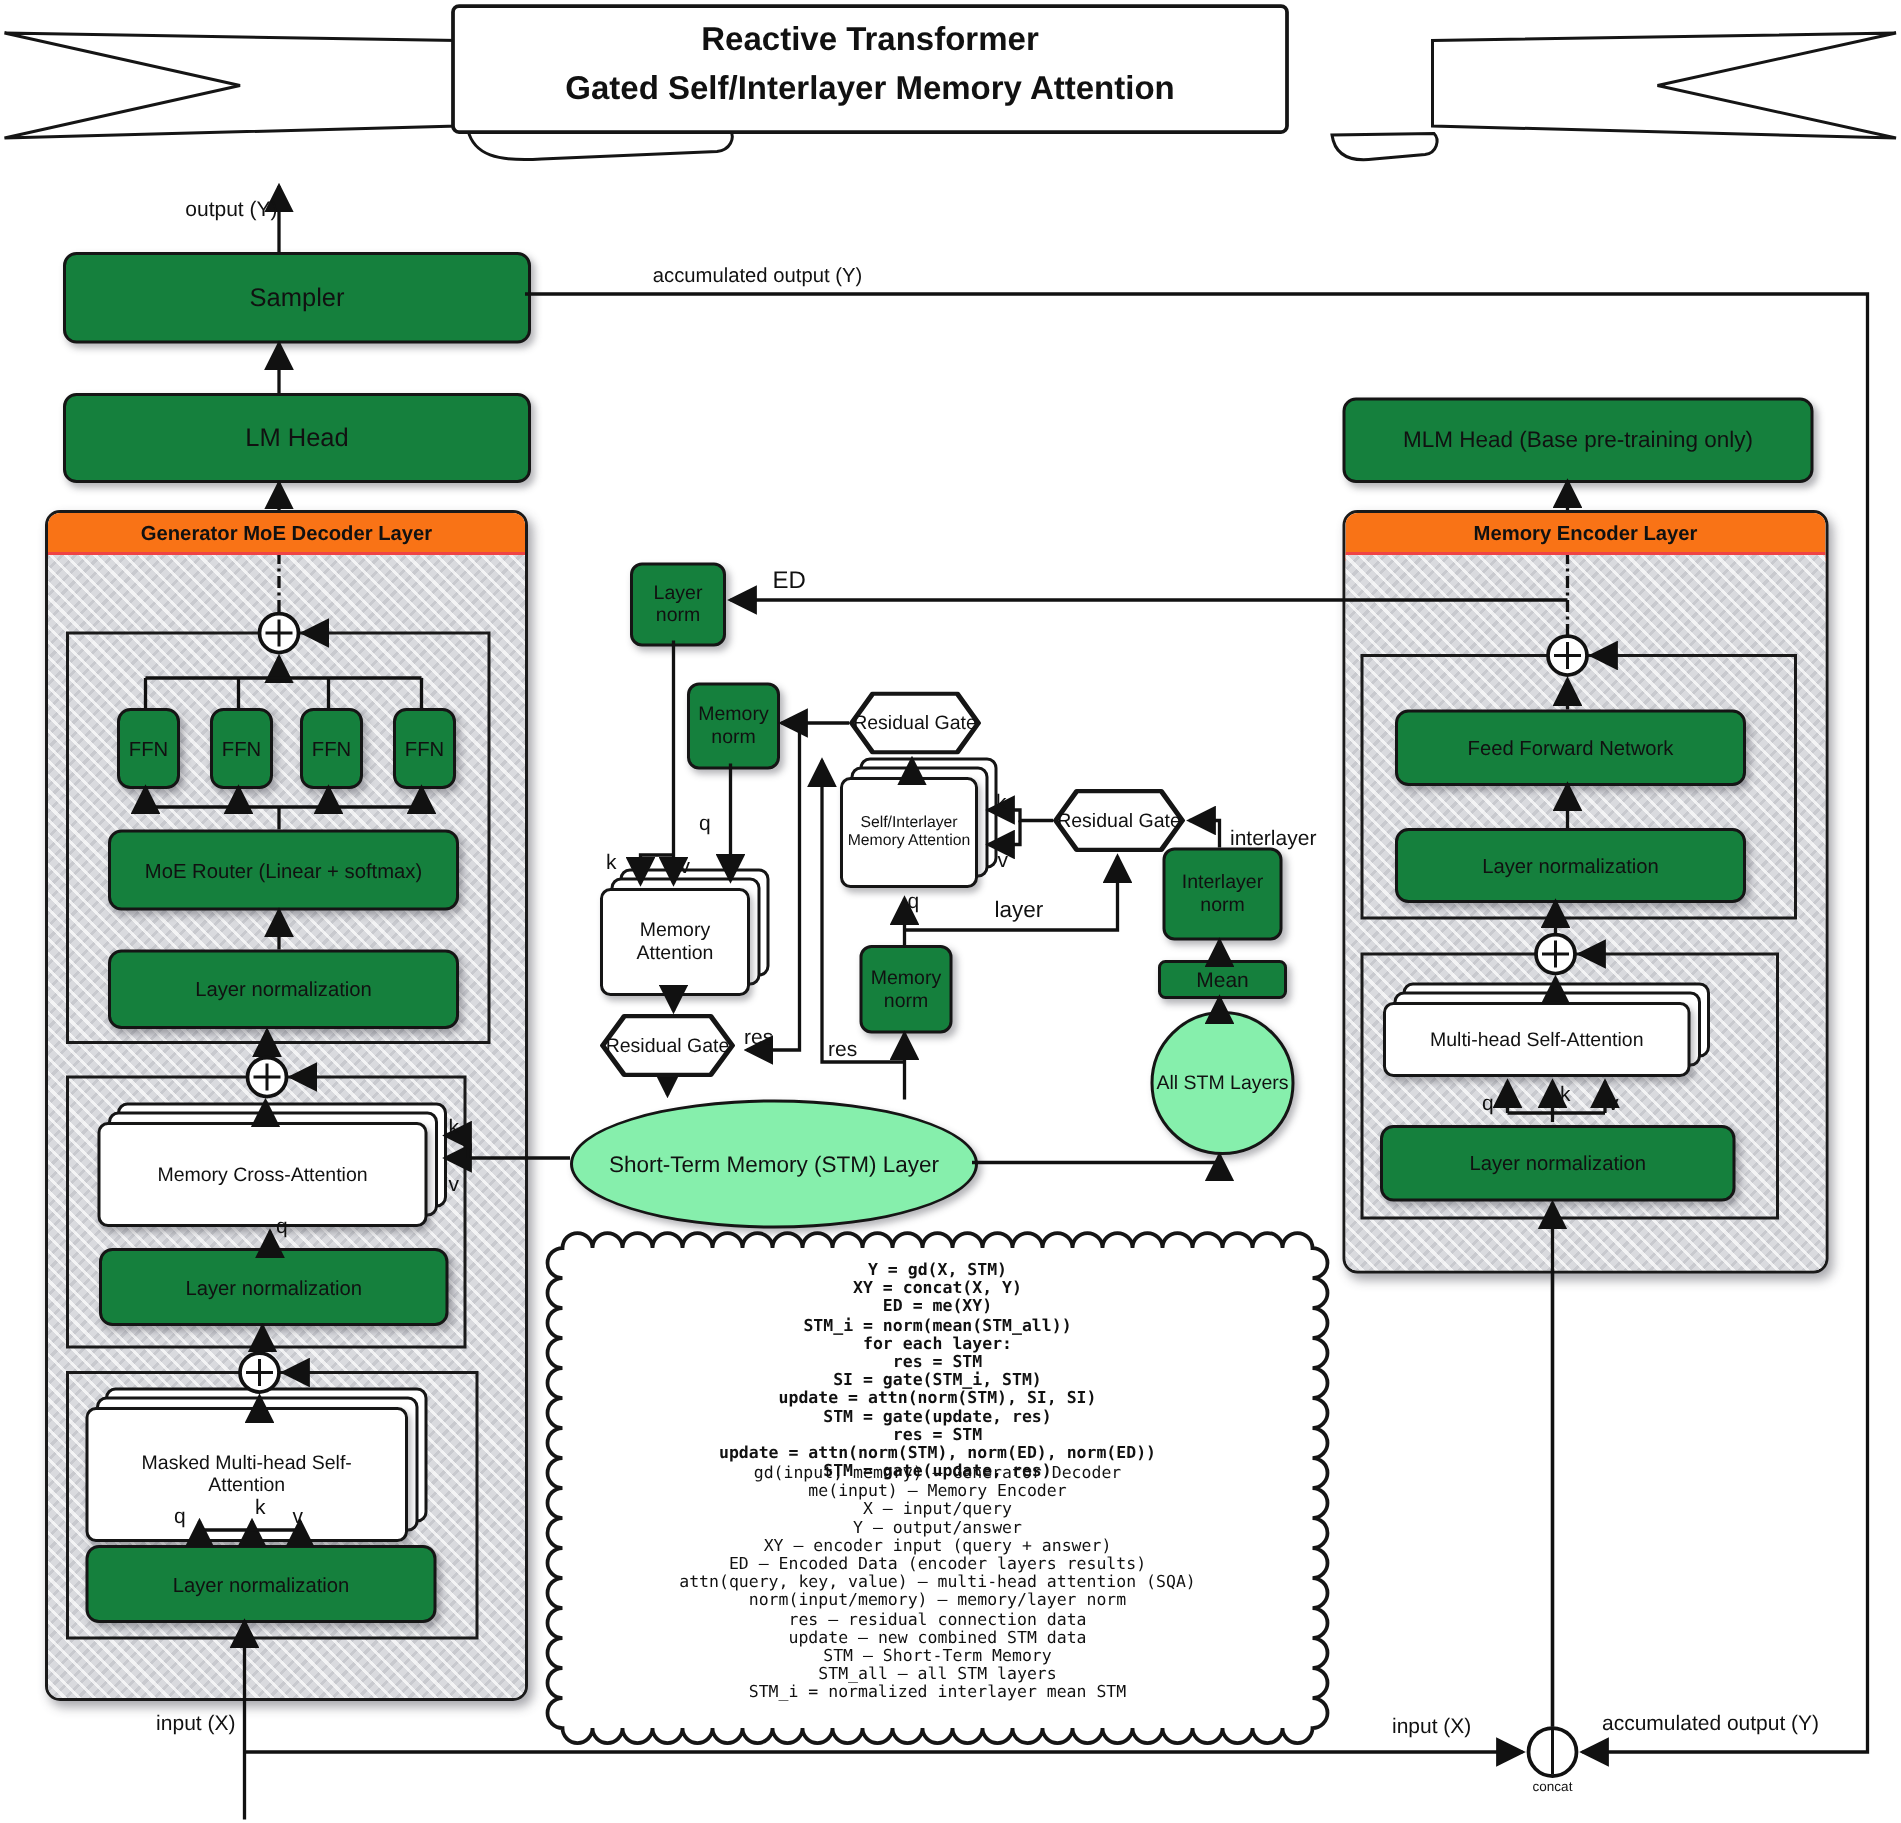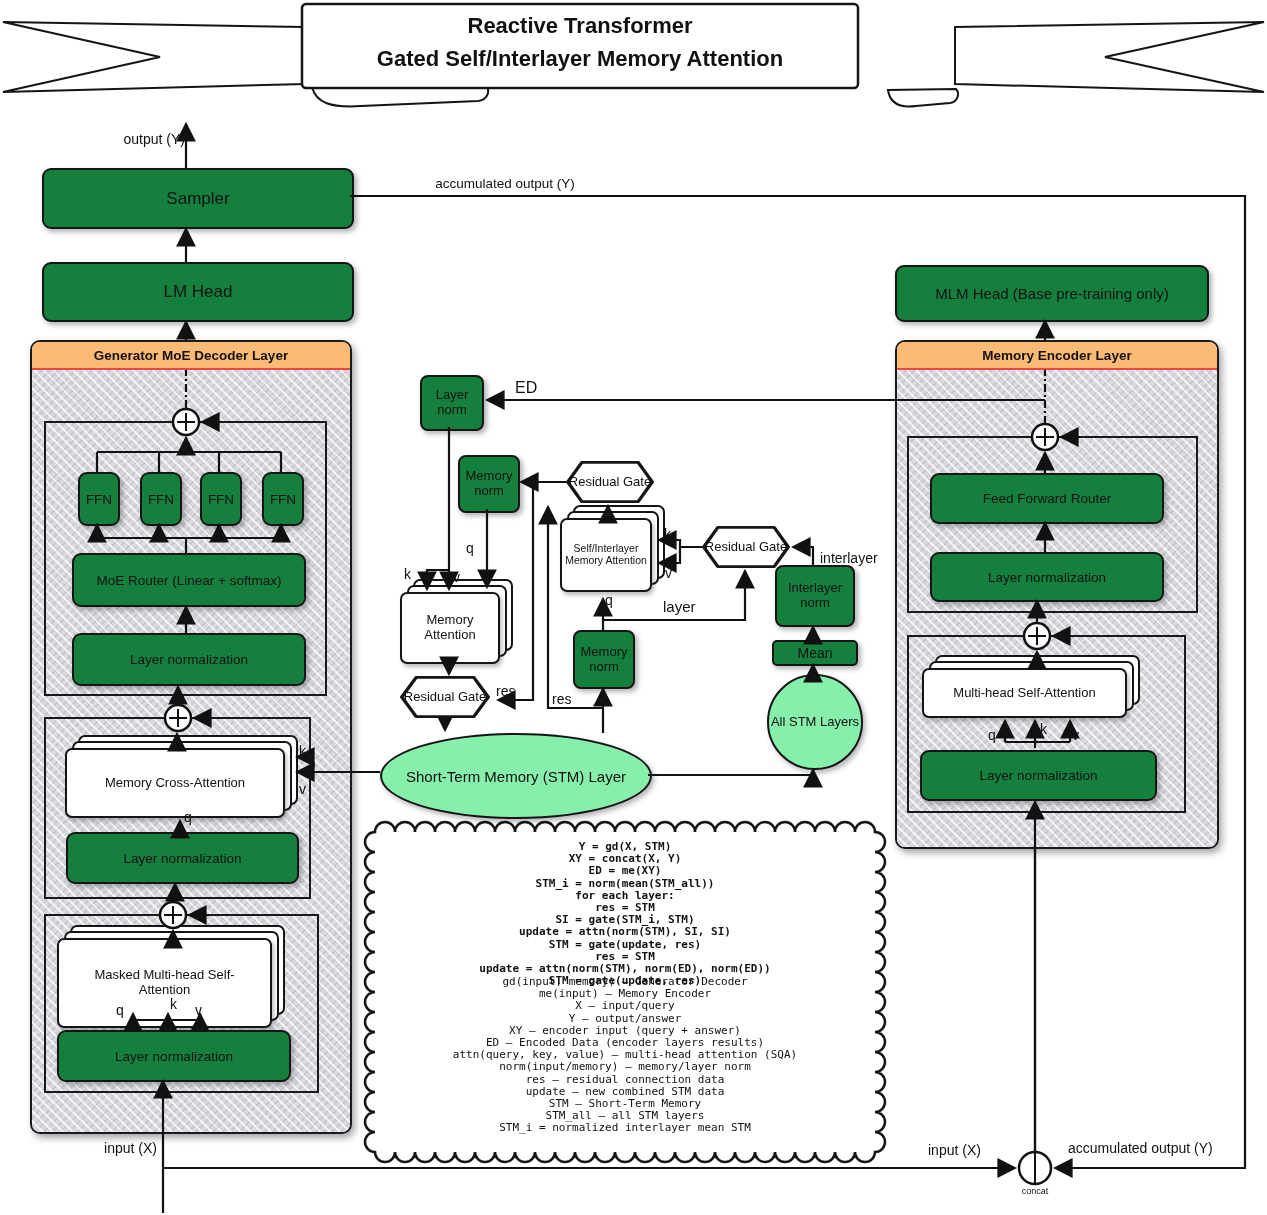--- a/index.html
+++ b/index.html
@@ -7,21 +7,21 @@
           font-family:"Liberation Sans",sans-serif;color:#111;}
   .abs{position:absolute;}
   .box{position:absolute;background:#15803d;border:2px solid #151515;border-radius:9px;
        display:flex;align-items:center;justify-content:center;text-align:center;
        box-shadow:2.5px 3px 5px rgba(60,60,70,.38);z-index:3;}
   .bigbox{font-size:17px;}
   .midbox{font-size:13.5px;}
   .smallbox{font-size:13px;line-height:1.15;border-radius:8px;}
   .panel{position:absolute;border:2.5px solid #1a1a1a;border-radius:10px;z-index:2;
          box-shadow:3px 4px 7px rgba(60,60,70,.45);overflow:hidden;background:#fff;}
-  .panel .ptitle{height:26px;background:#fdba74;border-bottom:6px solid #ef4444;
+  .panel .ptitle{height:26px;background:#f97316;border-bottom:6px solid #ef4444;
         display:flex;align-items:center;justify-content:center;font-weight:bold;font-size:13.5px;}
   .panel .pbody{position:absolute;left:0;right:0;bottom:0;top:28px;
         background:
           repeating-linear-gradient(45deg,rgba(255,255,255,.7) 0 2px,rgba(0,0,0,0) 2px 7px),
           repeating-linear-gradient(135deg,rgba(150,152,160,.25) 0 2px,rgba(0,0,0,0) 2px 6px),
           #d9dade;}
   .stack{position:absolute;z-index:3;}
   .stack .pg{position:absolute;inset:0;background:#fff;border:2px solid #151515;border-radius:7px;}
   .stack .pg.b3{transform:translate(13px,-13px);}
   .stack .pg.b2{transform:translate(7px,-7px);}
@@ -199,21 +199,21 @@
   </div>
   <div class="box midbox" style="left:66px;top:832px;width:229px;height:48px;">Layer normalization</div>
   <div class="stack" style="left:57px;top:938px;width:215px;height:90px;">
     <div class="pg b3"></div>
       <div class="pg b2"></div>
     <div class="pg front" style="padding:0 14px;">Masked Multi-head Self-Attention</div>
   </div>
   <div class="box midbox" style="left:57px;top:1030px;width:230px;height:48px;">Layer normalization</div>
 
   <div class="box" style="left:895px;top:265px;width:310px;height:53px;font-size:15px;">MLM Head (Base pre-training only)</div>
-  <div class="box midbox" style="left:930px;top:473px;width:230px;height:47px;">Feed Forward Router</div>
+  <div class="box midbox" style="left:930px;top:473px;width:230px;height:47px;">Feed Forward Network</div>
   <div class="box midbox" style="left:930px;top:552px;width:230px;height:46px;">Layer normalization</div>
   <div class="stack" style="left:922px;top:668px;width:205px;height:50px;">
     <div class="pg b3"></div>
       <div class="pg b2"></div>
     <div class="pg front">Multi-head Self-Attention</div>
   </div>
   <div class="box midbox" style="left:920px;top:750px;width:233px;height:47px;">Layer normalization</div>
 
   <div class="box smallbox" style="left:420px;top:375px;width:60px;height:52px;">Layer norm</div>
   <div class="box smallbox" style="left:458px;top:455px;width:58px;height:54px;">Memory norm</div>

